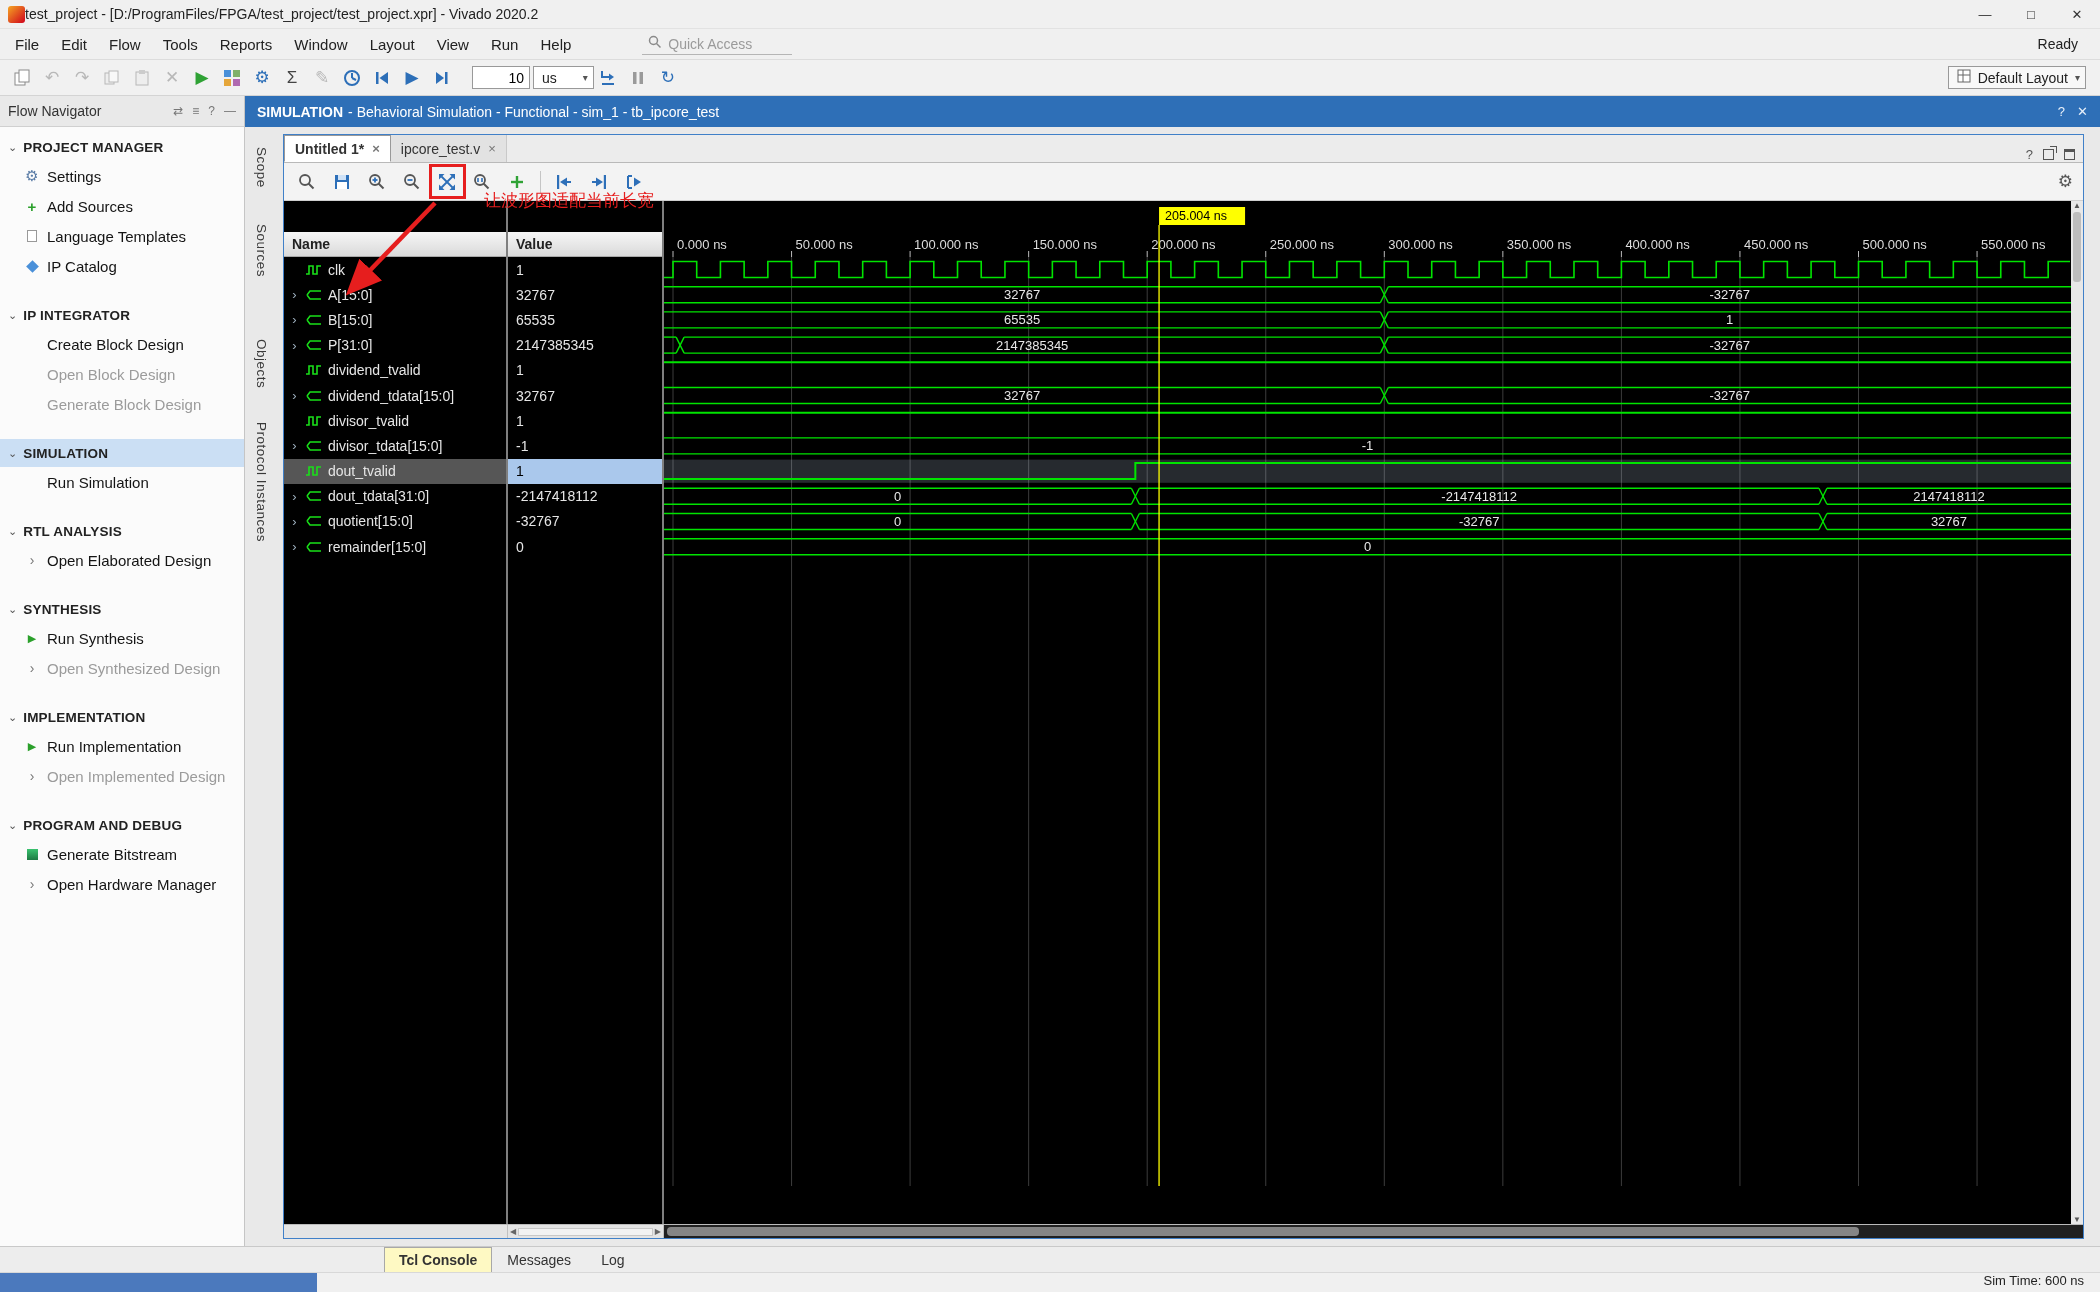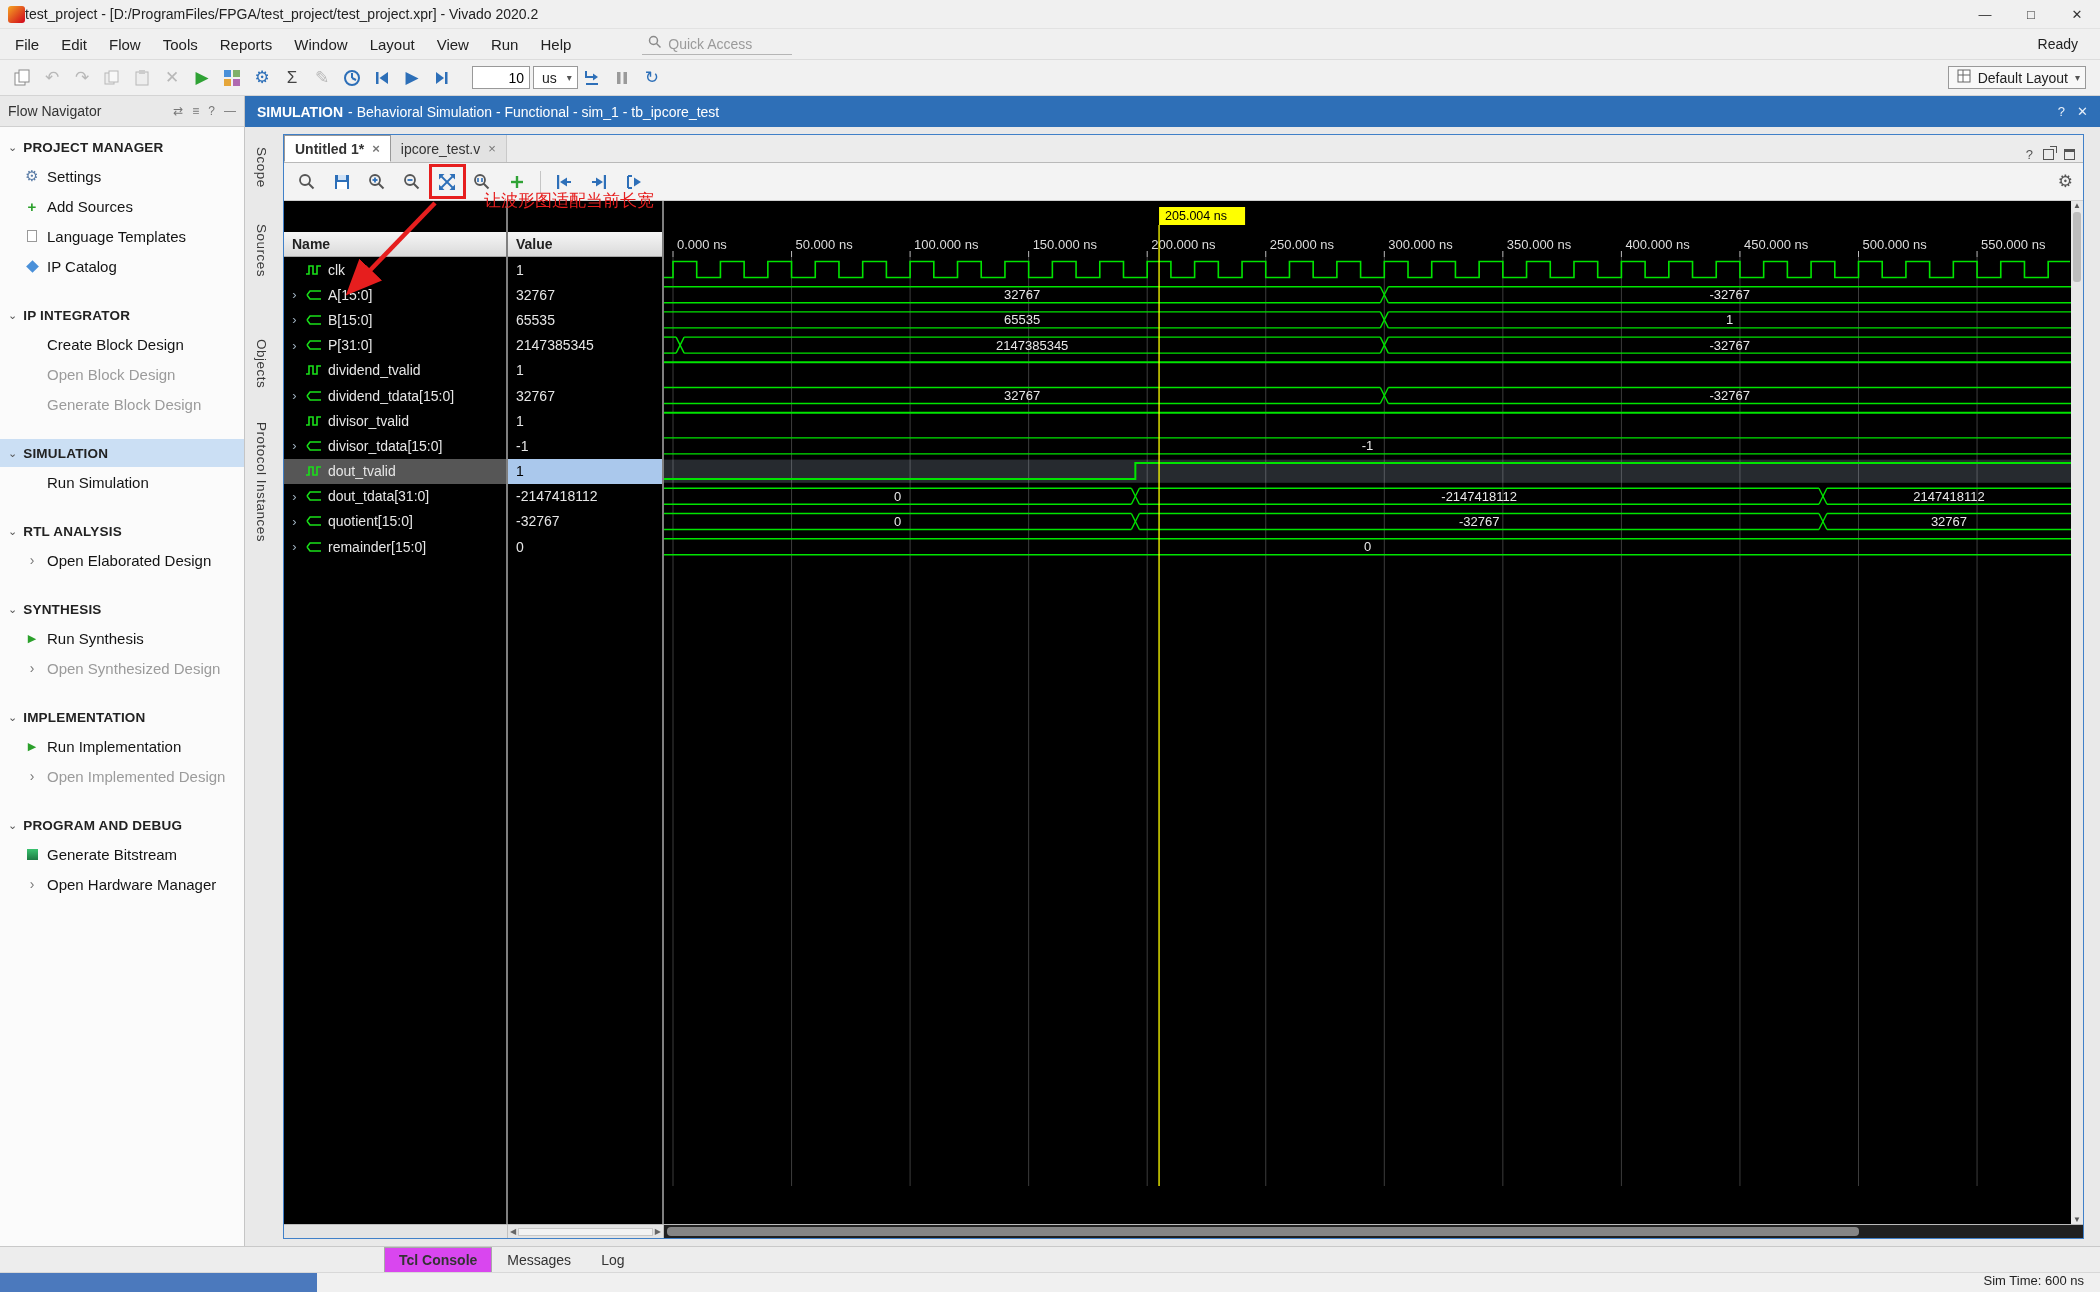--- a/index.html
+++ b/index.html
@@ -21,21 +21,21 @@
 .ready{margin-left:auto;padding-right:22px;font-size:14px;color:#222}
 
 
 .toolbar{height:36px;background:#f1f1f1;border-bottom:1px solid #d4d4d4;display:flex;align-items:center;padding-left:8px}
 .tb-group{display:flex;align-items:center}
 .tb-icon{width:28px;height:28px;margin-right:2px;display:flex;align-items:center;justify-content:center;font-size:17px;color:#444}
 .tb-icon.disabled{color:#b8b8b8}
 .tb-icon.green{color:#2fa235}
 .tb-icon.blue{color:#2d6fb8}
 .time-input{width:58px;height:23px;border:1px solid #999;background:#fff;text-align:right;padding-right:5px;font-size:14px;margin:0 3px 0 14px;font-family:"Liberation Sans",sans-serif}
-.combo{height:23px;border:1px solid #999;background:#fff;display:flex;align-items:center;font-size:14px;padding:0 5px 0 8px;gap:10px;color:#222}
+.combo{height:23px;border:1px solid #999;background:#fff;display:flex;align-items:center;font-size:14px;padding:0 5px 0 8px;gap:26px;color:#222}
 .combo-arrow{font-size:10px;color:#555}
 .layout-combo{margin-left:auto;margin-right:14px;background:#f8f8f8;gap:7px}
 
 
 .main-row{display:flex;height:1150px}
 .flow-nav{width:245px;border-right:1px solid #c5c5c5;display:flex;flex-direction:column;background:#f7f7f7}
 .fn-header{height:31px;background:#e9e9e9;border-bottom:1px solid #d0d0d0;display:flex;align-items:center;padding:0 8px;font-size:14px;color:#333}
 .fn-header-icons{margin-left:auto;display:flex;gap:9px;color:#777;font-size:12px}
 .fn-tree{flex:1;padding-top:6px;overflow:hidden;background:#fbfbfb}
 .fn-section{height:28px;display:flex;align-items:center;padding-left:8px;gap:6px}
@@ -95,21 +95,21 @@
 .wave-hscroll{height:14px;display:flex;background:#e4e4e4;border-top:1px solid #bbb}
 .hs-left{width:224px;border-right:1px solid #c0c0c0}
 .hs-mid{width:156px;display:flex;align-items:center;font-size:8px;color:#666;border-right:1px solid #c0c0c0;padding:0 2px}
 .hs-mid-track{flex:1;height:8px;background:#f2f2f2;border:1px solid #c8c8c8;margin:0 2px}
 .hs-wave{flex:1;background:#202020;position:relative}
 .hs-thumb{position:absolute;left:3px;top:2px;height:9px;width:84%;background:#858585;border-radius:4px}
 
 
 .bottom-tabs{height:26px;background:#ededed;border-top:1px solid #c9c9c9;display:flex;align-items:flex-end;padding-left:384px}
 .b-tab{height:25px;padding:0 14px;display:flex;align-items:center;font-size:14px;color:#333;border:1px solid transparent}
-.b-tab.active{background:#d946ef;border:1px solid #a8a8a8;border-bottom:none;font-weight:bold}
+.b-tab.active{background:#fef9c3;border:1px solid #a8a8a8;border-bottom:none;font-weight:bold}
 .statusbar{height:20px;background:#f0f0f0;border-top:1px solid #d8d8d8;display:flex;align-items:flex-start}
 .status-blue{width:317px;height:100%;background:#4b79bd}
 .sim-time{margin-left:auto;padding-right:16px;font-size:13px;color:#222}
 
 
 .anno-rect{position:absolute;left:429px;top:164px;width:37px;height:35px;border:3px solid #e61e1e;z-index:60;pointer-events:none}
 .anno-text{position:absolute;left:484px;top:189px;font-size:17px;color:#e61e1e;z-index:60;pointer-events:none;font-family:"Liberation Sans","DejaVu Sans",sans-serif}
 .anno-arrow{position:absolute;left:330px;top:195px;z-index:60;pointer-events:none}
 </style>
 </head>

